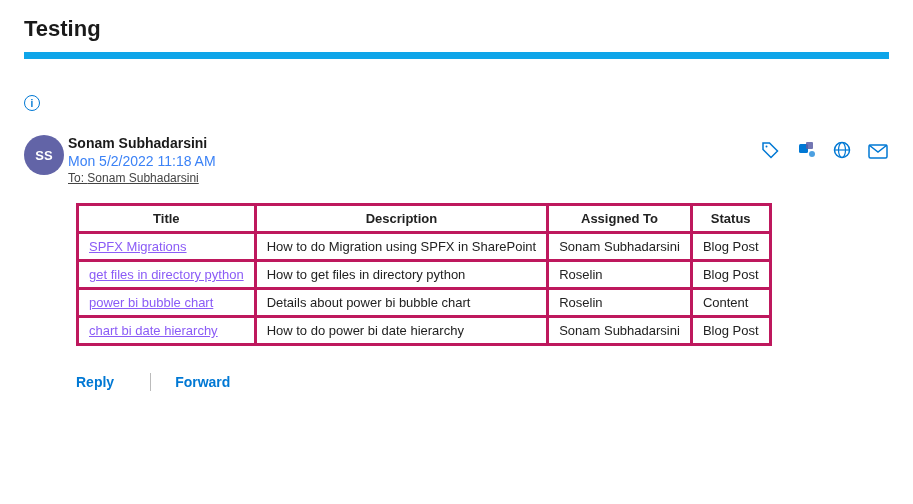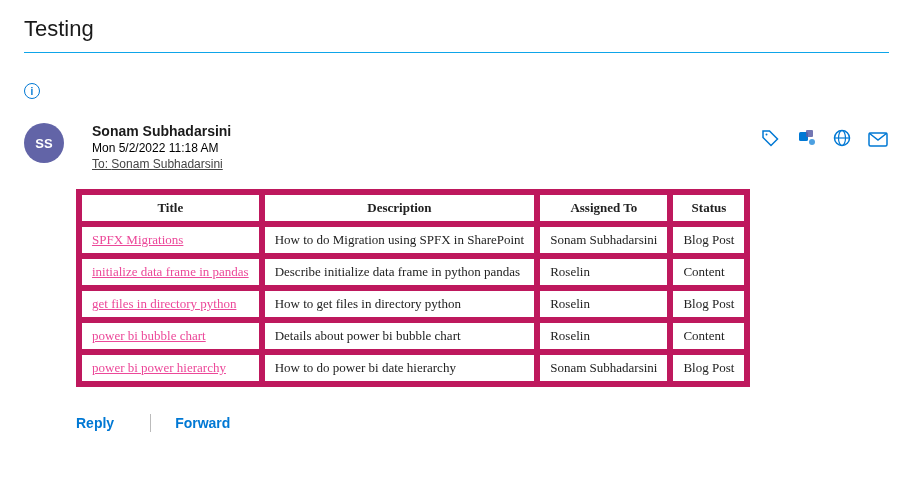--- a/index.html
+++ b/index.html
@@ -12,25 +12,25 @@
       min-height: 504px;
     }
 
     .email-container {
       padding: 16px 24px;
       max-width: 913px;
     }
 
     .email-title {
       font-size: 22px;
-      font-weight: 400;
+      font-weight: 700;
       color: #1a1a1a;
-      margin-bottom: 24px;
+      margin-bottom: 30px;
       padding-bottom: 10px;
-      border-bottom: 1px solid #0ea5e9;
+      border-bottom: 7px solid #0ea5e9;
     }
 
     .importance-notice {
       display: flex;
       align-items: center;
       gap: 8px;
       color: #0078d4;
       font-size: 13px;
       margin-bottom: 18px;
       padding: 6px 0;
@@ -53,21 +53,21 @@
     .email-header {
       display: flex;
       align-items: flex-start;
       justify-content: space-between;
       margin-bottom: 18px;
     }
 
     .sender-section {
       display: flex;
       align-items: flex-start;
-      gap: 28px;
+      gap: 4px;
     }
 
     .avatar {
       width: 40px;
       height: 40px;
       border-radius: 50%;
       background: #6264a7;
       color: #fff;
       display: flex;
       align-items: center;
@@ -83,22 +83,22 @@
       gap: 2px;
     }
 
     .sender-name {
       font-weight: 600;
       font-size: 14px;
       color: #1a1a1a;
     }
 
     .send-date {
-      font-size: 12px;
-      color: #000000;
+      font-size: 14px;
+      color: #3b82f6;
     }
 
     .send-to {
       font-size: 12px;
       color: #444;
       text-decoration: underline;
     }
 
     .email-actions {
       display: flex;
@@ -122,38 +122,37 @@
     }
 
     
     .data-table {
       border-collapse: collapse;
       width: auto;
       margin-bottom: 24px;
     }
 
     .data-table th, .data-table td {
-      border: 6px solid #be185d;
+      border: 3px solid #be185d;
       padding: 5px 10px;
       font-size: 13px;
-      font-family: Liberation Serif, serif;
     }
 
     .data-table th {
       font-weight: 700;
       background: #fff;
       text-align: center;
     }
 
     .data-table td {
       text-align: left;
     }
 
     .data-table td.link-text {
-      color: #ec4899;
+      color: #8b5cf6;
       text-decoration: underline;
     }
 
     
     .footer-actions {
       display: flex;
       align-items: center;
       gap: 12px;
       margin-top: 24px;
     }
@@ -246,39 +245,33 @@
         </tr>
       </thead>
       <tbody id="table-body">
       <tr>
             <td class="link-text">SPFX Migrations</td>
             <td>How to do Migration using SPFX in SharePoint</td>
             <td>Sonam Subhadarsini</td>
             <td>Blog Post</td>
           </tr>
           <tr>
-            <td class="link-text">initialize data frame in pandas</td>
-            <td>Describe initialize data frame in python pandas</td>
-            <td>Roselin</td>
-            <td>Content</td>
-          </tr>
-          <tr>
             <td class="link-text">get files in directory python</td>
             <td>How to get files in directory python</td>
             <td>Roselin</td>
             <td>Blog Post</td>
           </tr>
           <tr>
             <td class="link-text">power bi bubble chart</td>
             <td>Details about power bi bubble chart</td>
             <td>Roselin</td>
             <td>Content</td>
           </tr>
           <tr>
-            <td class="link-text">power bi power hierarchy</td>
+            <td class="link-text">chart bi date hierarchy</td>
             <td>How to do power bi date hierarchy</td>
             <td>Sonam Subhadarsini</td>
             <td>Blog Post</td>
           </tr>
         </tbody>
     </table>
 
     <div class="footer-actions">
       <button class="footer-btn">Reply</button>
       <div class="footer-divider"></div>

